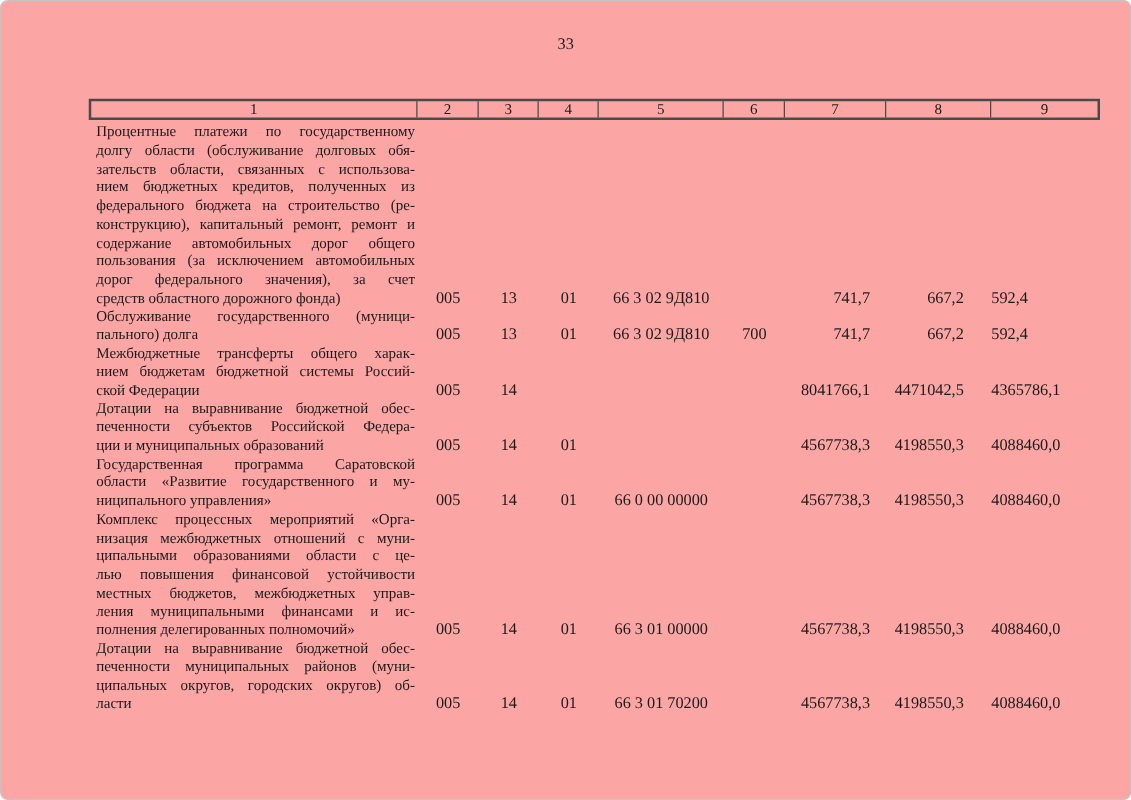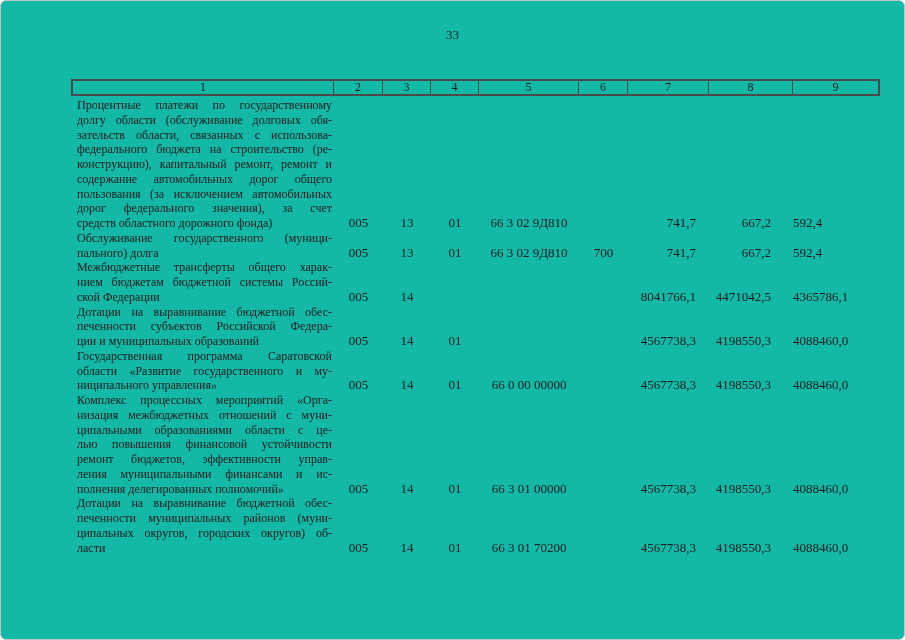--- a/index.html
+++ b/index.html
@@ -1,21 +1,21 @@
 <!DOCTYPE html>
 <html><head>
 <meta charset="utf-8">
 <style>
   * { margin: 0; padding: 0; box-sizing: content-box; }
   html, body { background: #ffffff; }
   .page {
     position: relative;
     width: 903px;
     height: 638px;
-    background: #14b8a6;
+    background: #fca5a5;
     border: 1px solid #c4c4c4;
     border-radius: 6px;
     overflow: hidden;
     font-family: "Liberation Serif", "DejaVu Serif", serif;
     color: #1b1b1b;
   }
   .page-number {
     position: absolute;
     top: 26px;
     left: 0;
@@ -98,20 +98,21 @@
       <div class="th">7</div>
       <div class="th">8</div>
       <div class="th">9</div>
     </div>
   <div class="tbody" id="tbody">
       <div class="row">
         <div class="namecell">
           <div class="tl">Процентные платежи по государственному</div>
           <div class="tl">долгу области (обслуживание долговых обя-</div>
           <div class="tl">зательств области, связанных с использова-</div>
+          <div class="tl">нием бюджетных кредитов, полученных из</div>
           <div class="tl">федерального бюджета на строительство (ре-</div>
           <div class="tl">конструкцию), капитальный ремонт, ремонт и</div>
           <div class="tl">содержание автомобильных дорог общего</div>
           <div class="tl">пользования (за исключением автомобильных</div>
           <div class="tl">дорог федерального значения), за счет</div>
           <div class="tl last">средств областного дорожного фонда)</div>
         </div>
         <div class="vc center">005</div>
         <div class="vc center">13</div>
         <div class="vc center">01</div>
@@ -179,21 +180,21 @@
         <div class="vc r7">4567738,3</div>
         <div class="vc r8">4198550,3</div>
         <div class="vc r9">4088460,0</div>
       </div>
       <div class="row">
         <div class="namecell">
           <div class="tl">Комплекс процессных мероприятий «Орга-</div>
           <div class="tl">низация межбюджетных отношений с муни-</div>
           <div class="tl">ципальными образованиями области с це-</div>
           <div class="tl">лью повышения финансовой устойчивости</div>
-          <div class="tl">ремонт бюджетов, эффективности управ-</div>
+          <div class="tl">местных бюджетов, межбюджетных управ-</div>
           <div class="tl">ления муниципальными финансами и ис-</div>
           <div class="tl last">полнения делегированных полномочий»</div>
         </div>
         <div class="vc center">005</div>
         <div class="vc center">14</div>
         <div class="vc center">01</div>
         <div class="vc center">66 3 01 00000</div>
         <div class="vc center"></div>
         <div class="vc r7">4567738,3</div>
         <div class="vc r8">4198550,3</div>

